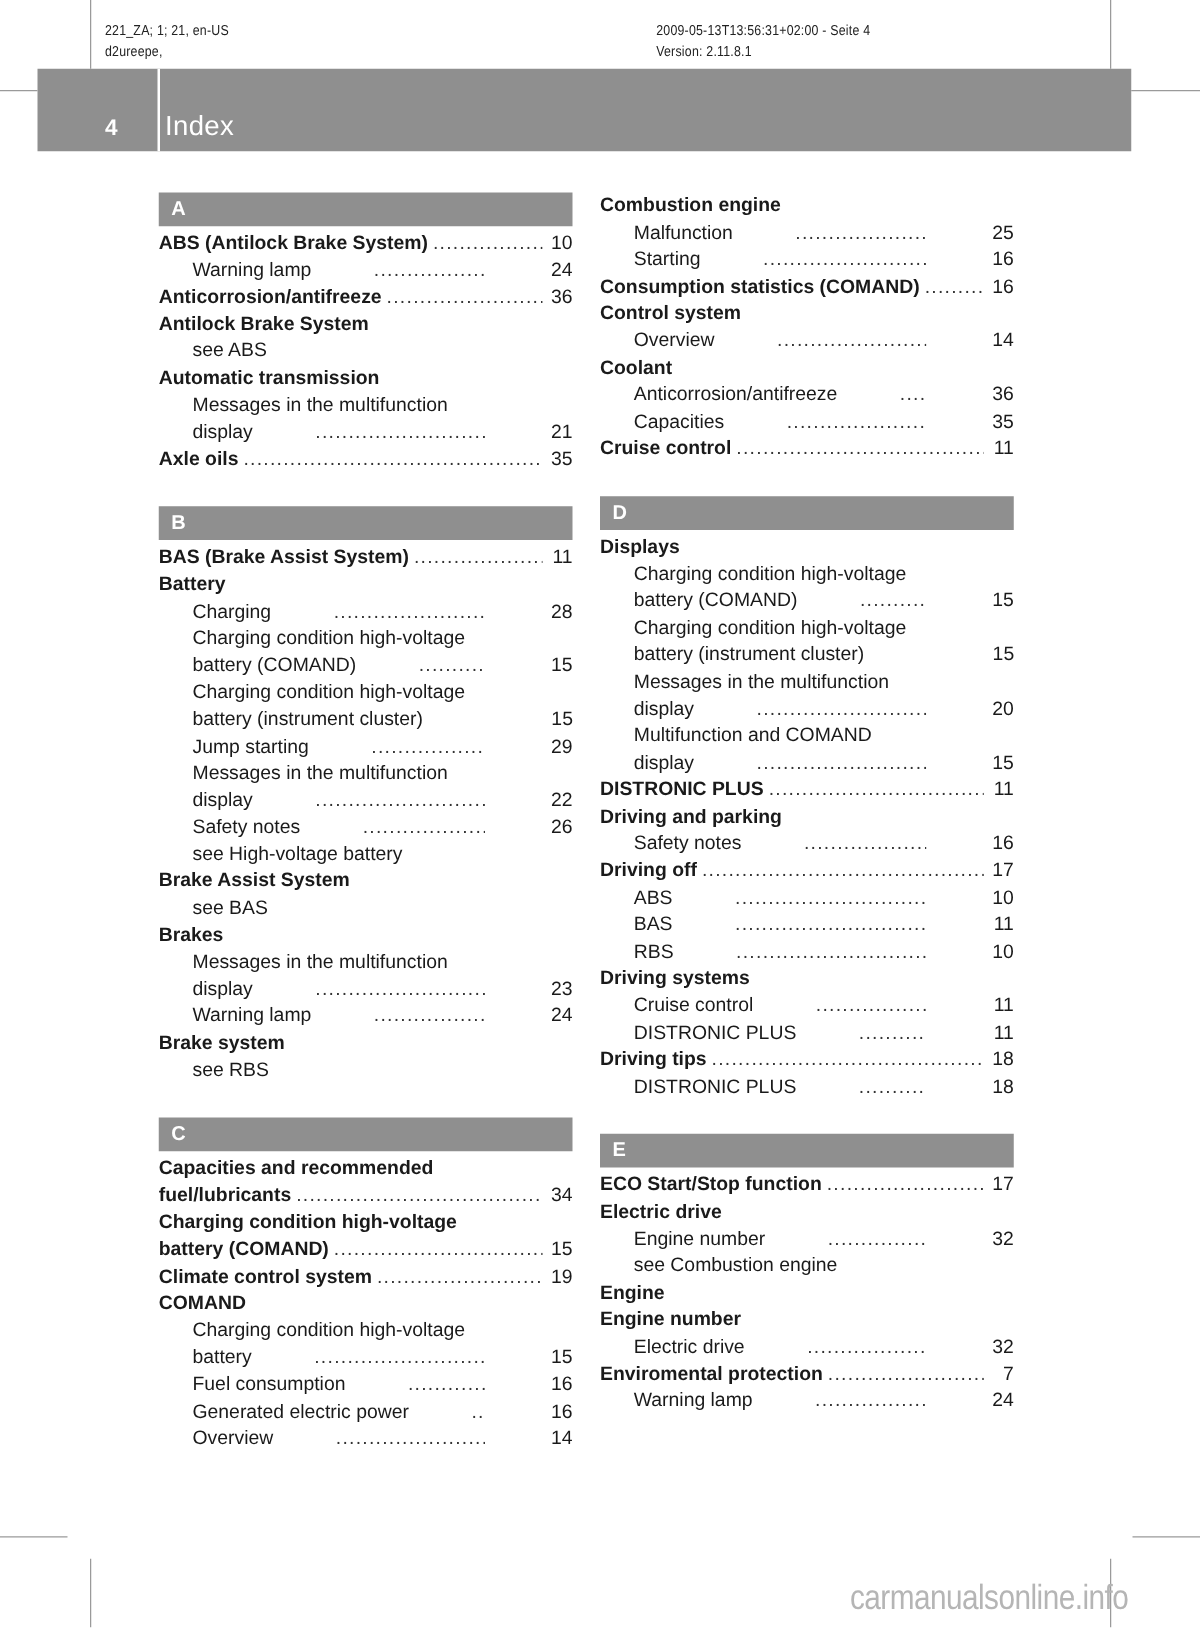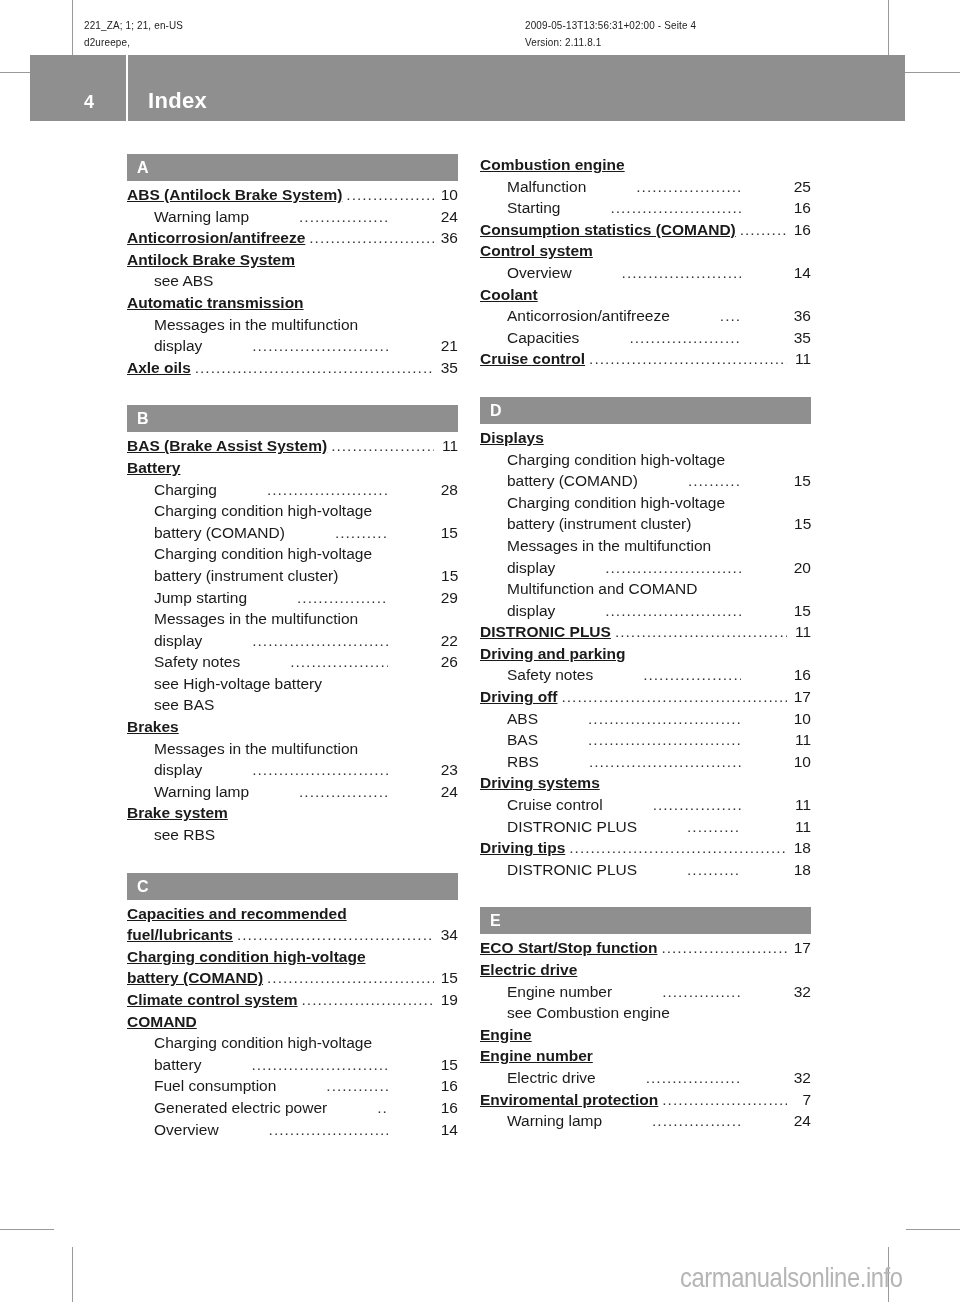--- a/index.html
+++ b/index.html
@@ -4,29 +4,29 @@
 <style>
   html, body { margin: 0; padding: 0; background: #ffffff; }
   body { width: 960px; height: 1302px; position: relative; overflow: hidden;
          font-family: "Liberation Sans", "DejaVu Sans", sans-serif; color: #1a1a1a; }
   .crop-v { position: absolute; width: 1px; background: #9a9a9a; }
   .crop-h { position: absolute; height: 1px; background: #9a9a9a; }
   .meta { position: absolute; font-size: 11.5px; line-height: 17px; color: #222; letter-spacing: 0.2px; font-family: "Liberation Sans", sans-serif; transform: scaleX(0.86); transform-origin: left top; }
   .header-bar { position: absolute; left: 30px; top: 55px; width: 875px; height: 66px; background: #8f8f8f; }
   .header-sep { position: absolute; left: 126px; top: 55px; width: 2px; height: 66px; background: #ffffff; }
   .page-num { position: absolute; left: 84px; top: 92px; color: #fff; font-size: 18px; font-weight: bold; }
-  .page-title { position: absolute; left: 148px; top: 88px; color: #fff; font-size: 22px; font-weight: bold; letter-spacing: 0.3px; }
+  .page-title { position: absolute; left: 132px; top: 88px; color: #fff; font-size: 22px; font-weight: normal; letter-spacing: 0.3px; }
   .col { position: absolute; top: 154px; width: 331px; font-size: 15.5px; }
   .col.left { left: 116px; }
   .col.right { left: 480px; }
   .sec { height: 27px; background: #8f8f8f; color: #fff; font-weight: bold; font-size: 16px; line-height: 27px; padding-left: 10px; margin-bottom: 3px; }
   .col.left .sec { margin-left: 11px; margin-right: -11px; }
   .gap { height: 27px; }
   .row { display: flex; align-items: flex-end; line-height: 21.6px; height: 21.6px; white-space: nowrap; }
-  .row.bold .txt { font-weight: bold; text-decoration: underline; }
+  .row.bold .txt { font-weight: bold; }
   .row.sub { padding-left: 27px; gap: 46px; }
   .txt { flex: 0 0 auto; }
   .dots { flex: 1 1 auto; overflow: hidden; color: #333; margin: 0 4px; font-weight: normal; letter-spacing: 1px; }
   .dots::before { content: "...................................................................................................................................................."; }
   .pg { flex: 0 0 auto; min-width: 20px; text-align: right; }
   .col.left .row { margin-left: 11px; margin-right: -11px; align-items: flex-end; }
   .watermark { position: absolute; left: 680px; top: 1262px; font-size: 28px; color: #b5b5b5; letter-spacing: -0.5px; transform: scaleX(0.85); transform-origin: left top; }
 </style>
 </head>
 <body>
@@ -138,20 +138,23 @@
       <span class="pg">22</span>
     </div>
     <div class="row sub">
       <span class="txt">Safety notes</span>
       <span class="dots"></span>
       <span class="pg">26</span>
     </div>
     <div class="row sub">
       <span class="txt">see High-voltage battery</span>
     </div>
+    <div class="row bold">
+      <span class="txt">Brake Assist System</span>
+    </div>
     <div class="row sub">
       <span class="txt">see BAS</span>
     </div>
     <div class="row bold">
       <span class="txt">Brakes</span>
     </div>
     <div class="row sub">
       <span class="txt">Messages in the multifunction</span>
     </div>
     <div class="row sub">

